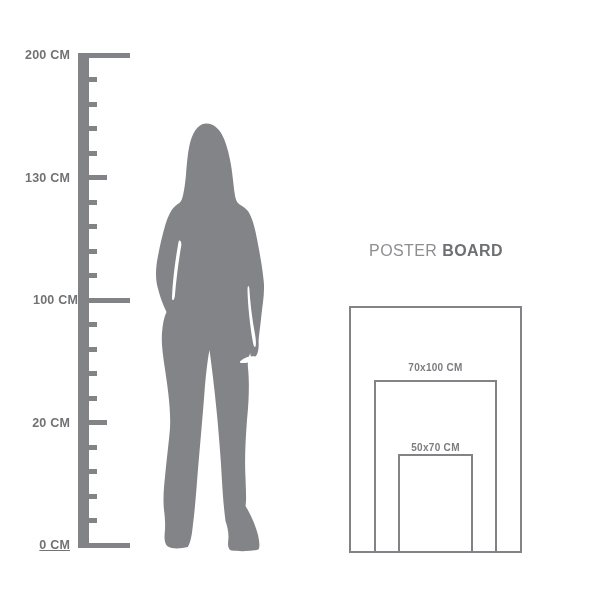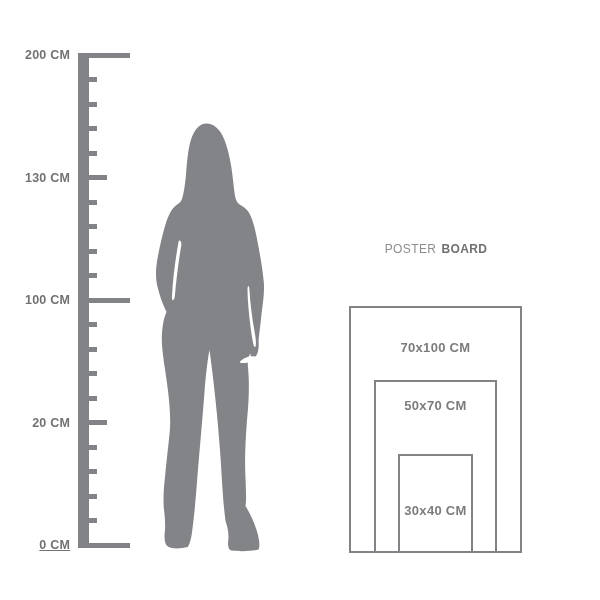--- a/index.html
+++ b/index.html
@@ -12,28 +12,28 @@
   .r-bar, .r-tick { position:absolute; background:var(--c-line,#828386); }
   .r-label {
     position:absolute; text-align:right; font-size:12.5px; font-weight:700;
     color:var(--c-ruler_text,#717274); line-height:18px; letter-spacing:.2px;
   }
   .figure-svg { position:absolute; left:0; top:0; width:600px; height:600px; }
   .figure-svg .body { fill:var(--c-figure,#838487); }
   .figure-svg .gap  { fill:var(--c-background,#ffffff); }
   .pb-title {
     position:absolute; left:349px; top:242px; width:174px; text-align:center;
-    font-size:12px; letter-spacing:.4px; white-space:nowrap;
+    font-size:16px; letter-spacing:.4px; white-space:nowrap;
     color:var(--c-title_regular,#8d8e90);
   }
   .pb-title .bold { font-weight:700; color:var(--c-title_bold,#6f7073); margin-left:5px; }
   .p-rect { position:absolute; border:2px solid var(--c-line,#828386); background:transparent; }
   .p-label {
-    position:absolute; text-align:center; font-size:13px; font-weight:700;
-    color:var(--c-size_text,#7b7c7e); letter-spacing:.3px; line-height:14px;
+    position:absolute; text-align:center; font-size:10px; font-weight:700;
+    color:var(--c-size_text,#7b7c7e); letter-spacing:.3px; line-height:14px;margin-top:20px;
   }
 </style>
 </head>
 <body>
 
 <div class="canvas">
 
   <div id="ruler">
       <div class="r-bar" style="left: 78px; top: 52.5px; width: 11px; height: 495px;"></div>
       <div class="r-tick" style="left: 78px; top: 542.5px; width: 52px; height: 5px;"></div>
@@ -52,21 +52,21 @@
       <div class="r-tick" style="left: 78px; top: 224px; width: 19px; height: 5px;"></div>
       <div class="r-tick" style="left: 78px; top: 199.5px; width: 19px; height: 5px;"></div>
       <div class="r-tick" style="left: 78px; top: 175px; width: 29px; height: 5px;"></div>
       <div class="r-tick" style="left: 78px; top: 150.5px; width: 19px; height: 5px;"></div>
       <div class="r-tick" style="left: 78px; top: 126px; width: 19px; height: 5px;"></div>
       <div class="r-tick" style="left: 78px; top: 101.5px; width: 19px; height: 5px;"></div>
       <div class="r-tick" style="left: 78px; top: 77px; width: 19px; height: 5px;"></div>
       <div class="r-tick" style="left: 78px; top: 52.5px; width: 52px; height: 5px;"></div>
       <div class="r-label" style="left: 0px; width: 70px; top: 46px;">200 CM</div>
       <div class="r-label" style="left: 0px; width: 70px; top: 168.5px;">130 CM</div>
-      <div class="r-label" style="left: 0px; width: 70px; top: 291px;">100 CM</div>
+      <div class="r-label" style="left: 8px; width: 70px; top: 291px;">100 CM</div>
       <div class="r-label" style="left: 0px; width: 70px; top: 413.5px;">20 CM</div>
       <div class="r-label" style="left: 0px; width: 70px; top: 536px; text-decoration: underline;">0 CM</div>
     </div>
 
   <svg class="figure-svg" viewBox="0 0 600 600" aria-hidden="true">
     <path class="body" d="
       M 206.5 123.5
       C 213.5 123.5 220.5 129 224.5 140
       C 229 152 231.5 165 233 180
       C 234.5 193 235 199 237.5 202.5
@@ -135,18 +135,17 @@
   </svg>
 
   <div class="pb-title">
     <span>POSTER</span><span class="bold">BOARD</span>
   </div>
 
   <div id="poster">
       <div class="p-rect" style="left: 349.05px; top: 306px; width: 172.9px; height: 247px;"></div>
       <div class="p-label" style="left: 375.5px; width: 120px; top: 341px;">70x100 CM</div>
       <div class="p-rect" style="left: 373.75px; top: 380.1px; width: 123.5px; height: 172.9px;"></div>
-      <div class="p-label" style="left: 375.5px; width: 120px; top: 399px; text-align: center;">50x70 CM</div>
+      <div class="p-label" style="left: 375.5px; width: 120px; top: 421px; text-align: center;">50x70 CM</div>
       <div class="p-rect" style="left: 398.45px; top: 454.2px; width: 74.1px; height: 98.8px;"></div>
-      <div class="p-label" style="left: 375.5px; width: 120px; top: 504.2px;">30x40 CM</div>
     </div>
 
 </div>
 
 </body></html>

